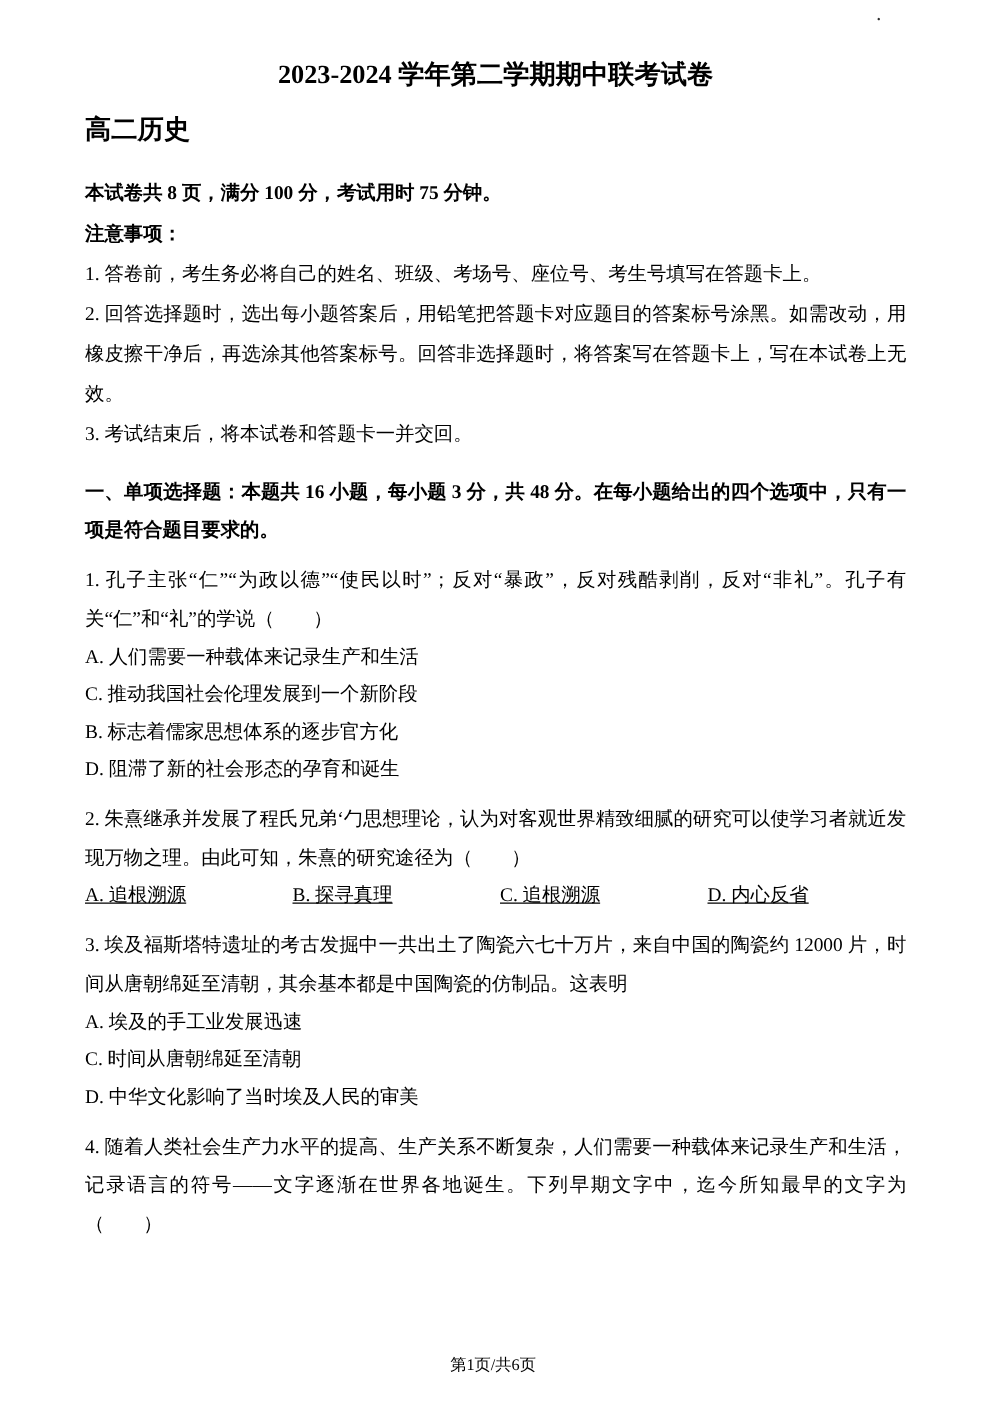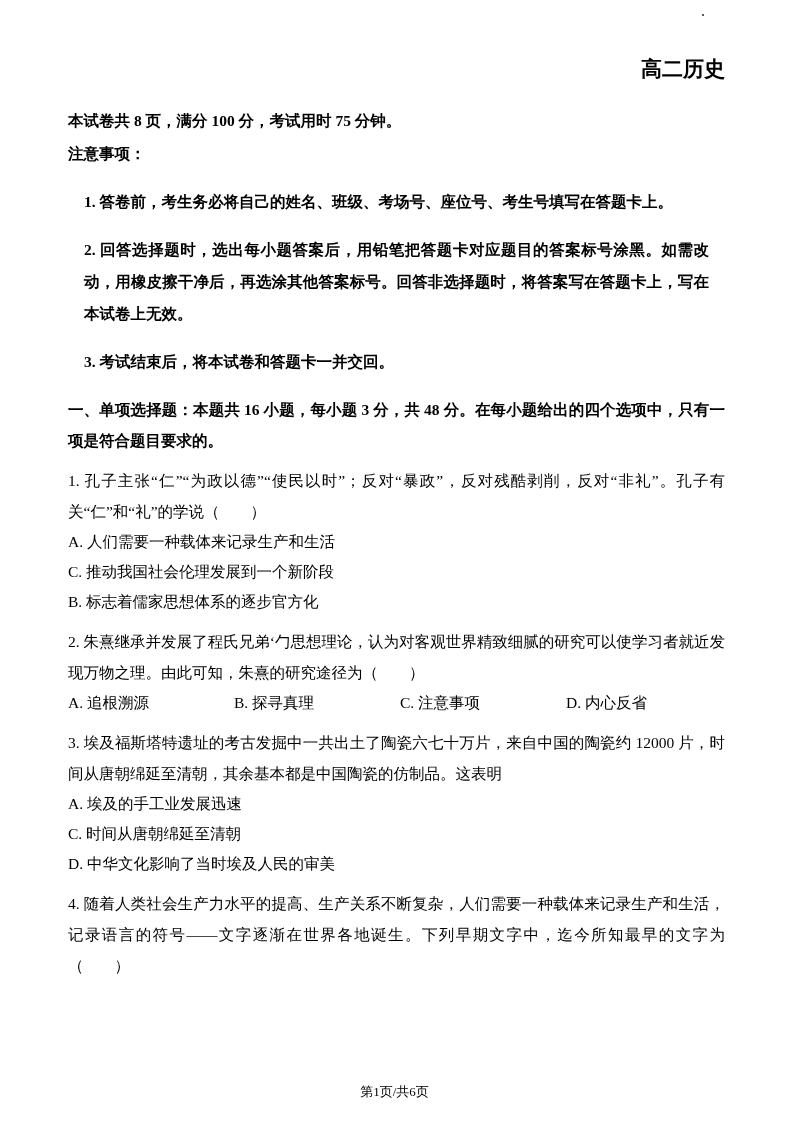--- a/index.html
+++ b/index.html
@@ -29,39 +29,39 @@
   }
   .title {
     margin: 0;
     text-align: center;
     font-size: 21px;
     font-weight: bold;
     line-height: 34px;
   }
   .subtitle {
     margin: 10px 0 0 0;
-    text-align: right;
+    text-align: left;
     font-size: 21px;
     font-weight: bold;
     line-height: 34px;
   }
   .info-line {
     margin: 18px 0 0 0;
     font-weight: bold;
     line-height: 33px;
     text-align: justify;
   }
   .notice-title {
     margin: 0;
     font-weight: bold;
     line-height: 33px;
   }
   .notice-item {
-    margin: 16px;
-    font-weight: bold;
+    margin: 0;
+    font-weight: normal;
     line-height: 32px;
     text-align: justify;
   }
   .section-heading {
     margin: 14px 0 0 0;
     font-weight: bold;
     line-height: 31px;
     text-align: justify;
   }
   .question {
@@ -73,20 +73,21 @@
     text-align: justify;
   }
   .option-line {
     margin: 0;
     line-height: 30px;
   }
   .options-row {
     margin: 0;
     line-height: 30px;
     display: flex;
+    text-decoration: underline;
   }
   .options-row .opt {
     display: inline-block;
     width: 166px;
     flex: 0 0 auto;
   }
   .options-row .opt:last-child {
     width: auto;
     text-align: center;
   }
@@ -101,44 +102,46 @@
     margin-top: 20px;
   }
 </style>
 </head>
 <body>
 
 <div class="page">
 
   <span class="corner-mark">·</span>
 
+  <h1 class="title">2023-2024 学年第二学期期中联考试卷</h1>
   <h2 class="subtitle">高二历史</h2>
 
   <p class="info-line">本试卷共 8 页，满分 100 分，考试用时 75 分钟。</p>
 
   <p class="notice-title">注意事项：</p>
   <p class="notice-item">1. 答卷前，考生务必将自己的姓名、班级、考场号、座位号、考生号填写在答题卡上。</p>
   <p class="notice-item">2. 回答选择题时，选出每小题答案后，用铅笔把答题卡对应题目的答案标号涂黑。如需改动，用橡皮擦干净后，再选涂其他答案标号。回答非选择题时，将答案写在答题卡上，写在本试卷上无效。</p>
   <p class="notice-item">3. 考试结束后，将本试卷和答题卡一并交回。</p>
 
   <p class="section-heading">一、单项选择题：本题共 16 小题，每小题 3 分，共 48 分。在每小题给出的四个选项中，只有一项是符合题目要求的。</p>
 
   <div class="question">
     <p class="stem">1. 孔子主张“仁”“为政以德”“使民以时”；反对“暴政”，反对残酷剥削，反对“非礼”。孔子有关“仁”和“礼”的学说（　　）</p>
     <p class="option-line">A. 人们需要一种载体来记录生产和生活</p>
     <p class="option-line">C. 推动我国社会伦理发展到一个新阶段</p>
     <p class="option-line">B. 标志着儒家思想体系的逐步官方化</p>
+    <p class="option-line">D. 阻滞了新的社会形态的孕育和诞生</p>
   </div>
 
   <div class="question">
     <p class="stem">2. 朱熹继承并发展了程氏兄弟‘勹思想理论，认为对客观世界精致细腻的研究可以使学习者就近发现万物之理。由此可知，朱熹的研究途径为（　　）</p>
     <p class="options-row">
       <span class="opt">A. 追根溯源</span>
       <span class="opt">B. 探寻真理</span>
-      <span class="opt">C. 注意事项</span>
+      <span class="opt">C. 追根溯源</span>
       <span class="opt">D. 内心反省</span>
     </p>
   </div>
 
   <div class="question">
     <p class="stem">3. 埃及福斯塔特遗址的考古发掘中一共出土了陶瓷六七十万片，来自中国的陶瓷约 12000 片，时间从唐朝绵延至清朝，其余基本都是中国陶瓷的仿制品。这表明</p>
     <p class="option-line">A. 埃及的手工业发展迅速</p>
     <p class="option-line">C. 时间从唐朝绵延至清朝</p>
     <p class="option-line">D. 中华文化影响了当时埃及人民的审美</p>
   </div>

